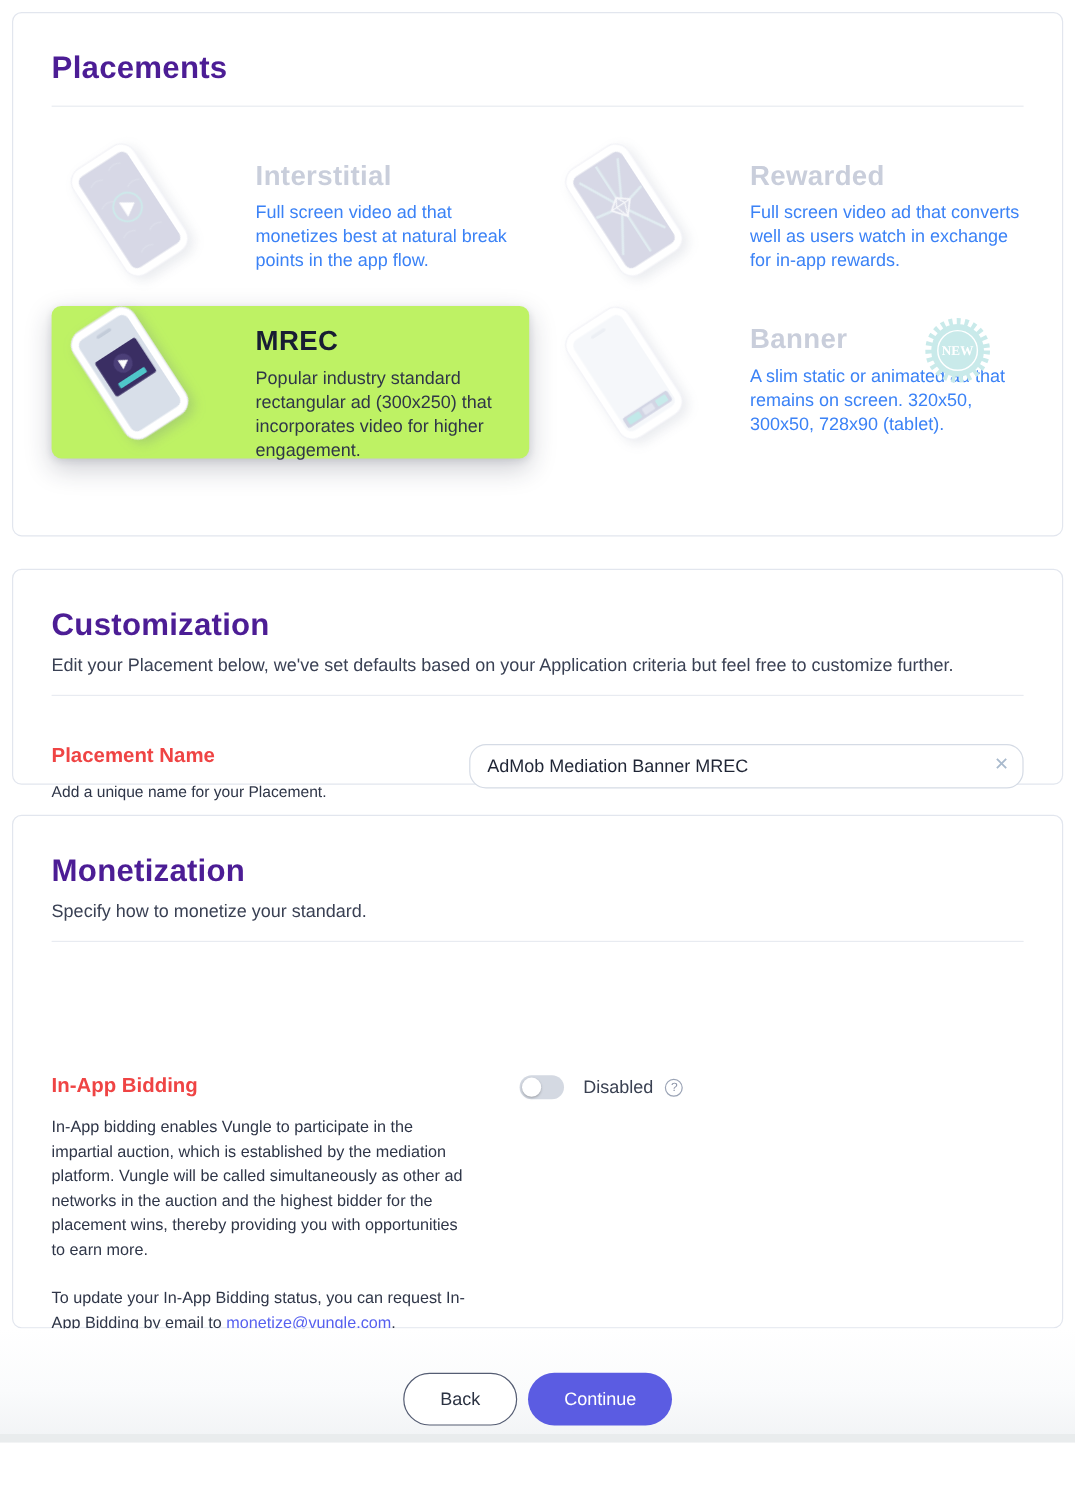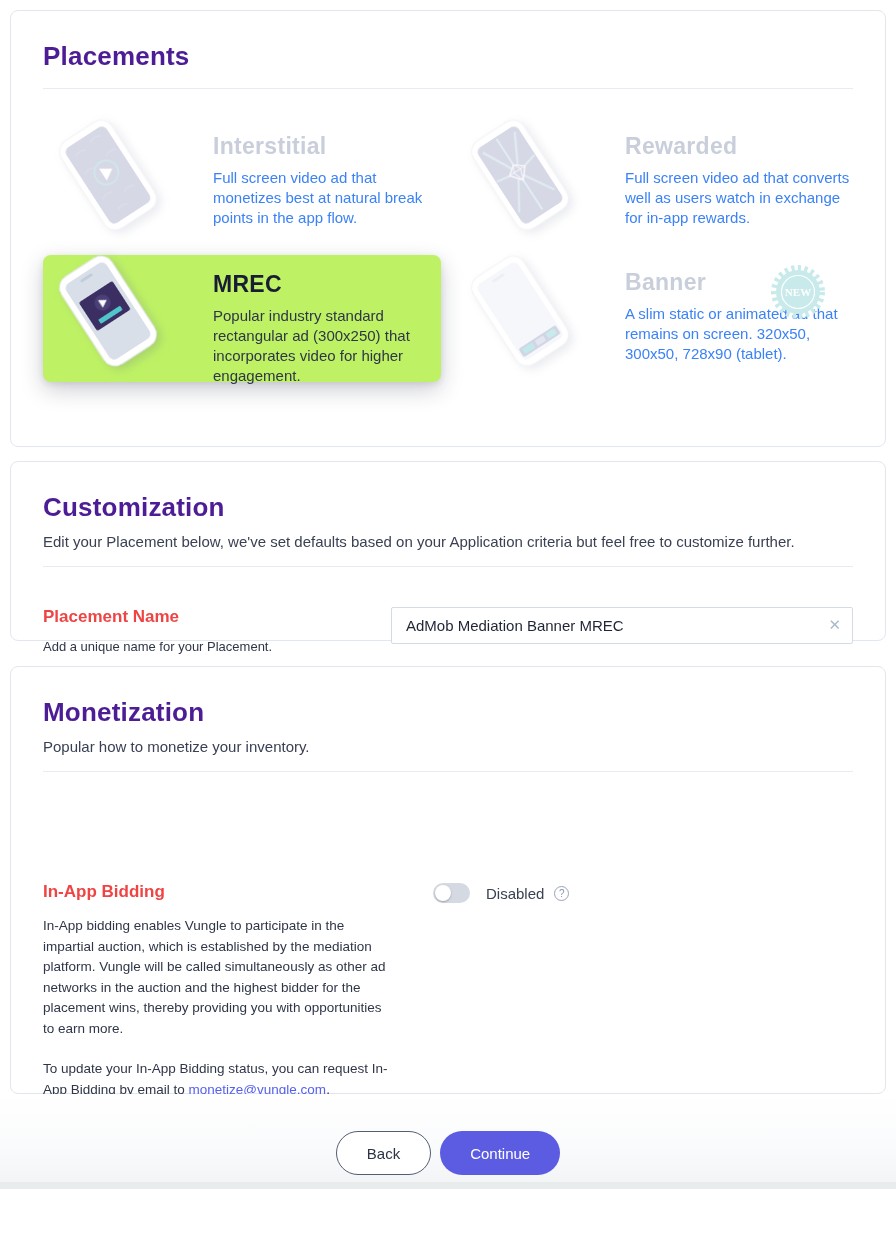--- a/index.html
+++ b/index.html
@@ -13,21 +13,21 @@
     overflow: hidden;
   }
   .card {
     margin: 0 10px;
     border: 1px solid #e2e6ee;
     border-radius: 8px;
     background: #ffffff;
     padding: 30px 32px;
   }
   .card-placements { margin-top: 10px; height: 437px; }
-  .card-customization { margin-top: 14px; height: 180px; }
+  .card-customization { margin-top: 27px; height: 180px; }
   .card-monetization { margin-top: 25px; height: 428px; }
 
   .section-title {
     font-size: 26px;
     font-weight: 700;
     color: #4c1d95;
     letter-spacing: 0.2px;
   }
   .section-subtitle {
     margin-top: 10px;
@@ -115,21 +115,21 @@
   }
   .input-wrap {
     margin-left: auto;
     position: relative;
     width: 462px;
   }
   .text-input {
     width: 100%;
     height: 37px;
     border: 1px solid #d5dbe5;
-    border-radius: 2px;
+    border-radius: 14px;
     padding: 0 36px 0 14px;
     font-size: 15px;
     font-family: "Liberation Sans", sans-serif;
     color: #1f2535;
     outline: none;
   }
   .clear-icon {
     position: absolute;
     right: 12px;
     top: 9px;
@@ -341,21 +341,21 @@
     </div>
     <div class="input-wrap">
       <input class="text-input" type="text" value="AdMob Mediation Banner MREC" style="">
       <span class="clear-icon">✕</span>
     </div>
   </div>
 </section>
 
 <section class="card card-monetization">
   <h1 class="section-title">Monetization</h1>
-  <p class="section-subtitle">Popular how to monetize your inventory.</p>
+  <p class="section-subtitle">Specify how to monetize your standard.</p>
   <div class="divider"></div>
 
   <div class="bidding-row">
     <div class="bidding-left">
       <div class="field-label">In-App Bidding</div>
       <p class="bidding-desc">In-App bidding enables Vungle to participate in the impartial auction, which is established by the mediation platform. Vungle will be called simultaneously as other ad networks in the auction and the highest bidder for the placement wins, thereby providing you with opportunities to earn more.</p>
       <p class="bidding-desc"><span>To update your In-App Bidding status, you can request In-App Bidding by email to </span><a class="email-link">monetize@vungle.com</a><span>.</span></p>
     </div>
     <div class="bidding-right">
       <div class="toggle">

